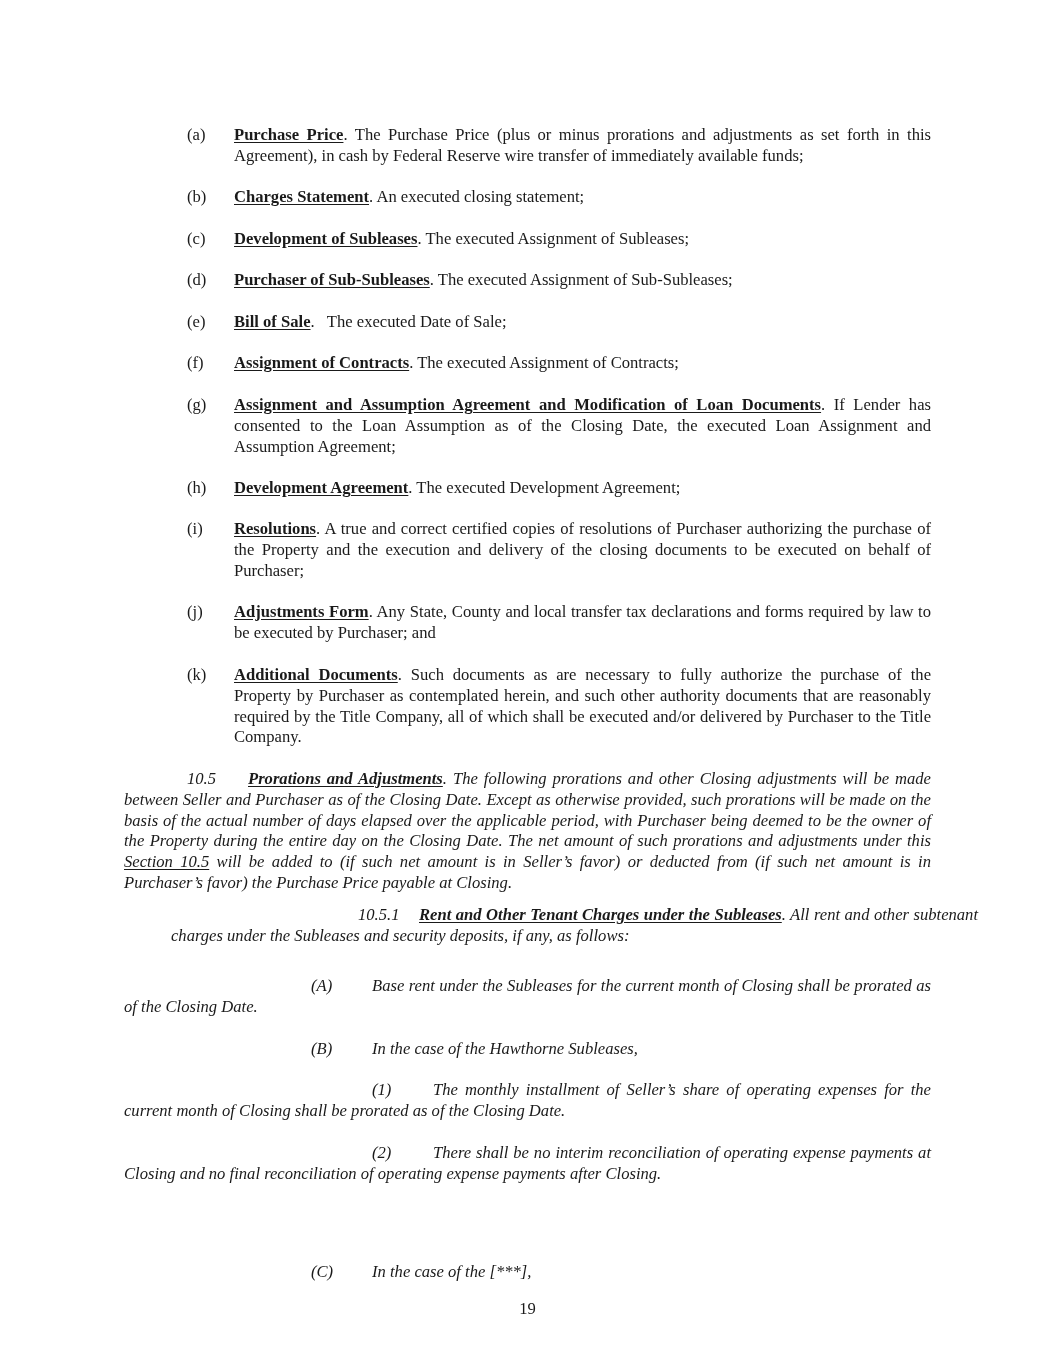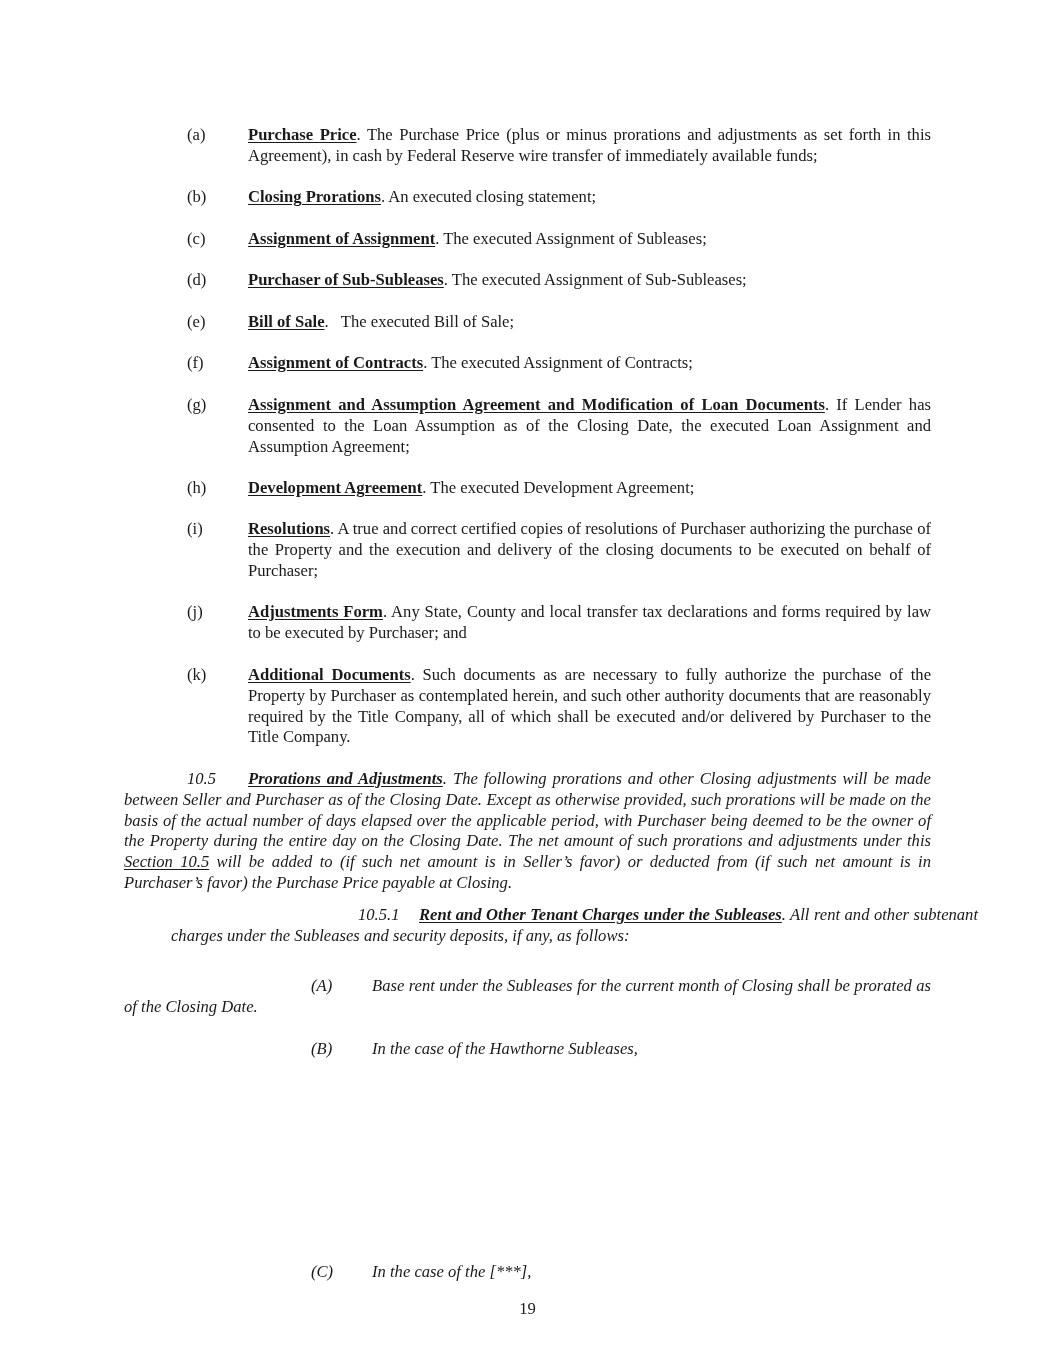--- a/index.html
+++ b/index.html
@@ -4,55 +4,55 @@
   <style>
     html, body { margin: 0; padding: 0; background: #ffffff; }
     body {
       width: 1055px; height: 1365px; position: relative; overflow: hidden;
       font-family: "Liberation Serif", "DejaVu Serif", serif;
       color: #1a1a1a; font-size: 16.6px; line-height: 20.8px;
     }
     .page { position: absolute; left: 0; top: 0; width: 1055px; height: 1365px; }
     .item { position: absolute; left: 187px; width: 744px; }
     .item .lbl { position: absolute; left: 0; top: 0; }
-    .item .body { margin-left: 61px; text-align: justify; }
+    .item .body { margin-left: 47px; text-align: justify; }
     .u { text-decoration: underline; text-underline-offset: 2px; }
     .b { font-weight: bold; }
     .para { position: absolute; left: 124px; width: 807px; text-align: justify; font-style: italic; }
     .inline-num { display: inline-block; }
     .pgnum { position: absolute; left: 0; width: 1055px; top: 1299px; text-align: center; }
   </style>
 </head>
 <body>
 
 <div class="page">
 
   <div class="item" style="top:125px;">
     <span class="lbl">(a)</span>
     <div class="body"><span class="b u">Purchase Price</span><span>.  The Purchase Price (plus or minus prorations and adjustments as set forth in this Agreement), in cash by Federal Reserve wire transfer of immediately available funds;</span></div>
   </div>
 
   <div class="item" style="top:187px;">
     <span class="lbl">(b)</span>
-    <div class="body"><span class="b u">Closing Prorations</span><span>.  An executed closing statement;</span></div>
+    <div class="body"><span class="b u">Charges Statement</span><span>.  An executed closing statement;</span></div>
   </div>
 
   <div class="item" style="top:229px;">
     <span class="lbl">(c)</span>
-    <div class="body"><span class="b u">Assignment of Assignment</span><span>.  The executed Assignment of Subleases;</span></div>
+    <div class="body"><span class="b u">Development of Subleases</span><span>.  The executed Assignment of Subleases;</span></div>
   </div>
 
   <div class="item" style="top:270px;">
     <span class="lbl">(d)</span>
     <div class="body"><span class="b u">Purchaser of Sub-Subleases</span><span>. The executed Assignment of Sub-Subleases;</span></div>
   </div>
 
   <div class="item" style="top:312px;">
     <span class="lbl">(e)</span>
-    <div class="body" style="white-space:pre;"><span class="b u">Bill of Sale</span><span>.   The executed Bill of Sale;</span></div>
+    <div class="body" style="white-space:pre;"><span class="b u">Bill of Sale</span><span>.   The executed Date of Sale;</span></div>
   </div>
 
   <div class="item" style="top:353px;">
     <span class="lbl">(f)</span>
     <div class="body"><span class="b u">Assignment of Contracts</span><span>. The executed Assignment of Contracts;</span></div>
   </div>
 
   <div class="item" style="top:395px;">
     <span class="lbl">(g)</span>
     <div class="body"><span class="b u">Assignment and Assumption Agreement and Modification of Loan Documents</span><span>. If Lender has consented to the Loan Assumption as of the Closing Date, the executed Loan Assignment and Assumption Agreement;</span></div>
@@ -87,20 +87,26 @@
   </div>
 
   <div class="para" style="top:1039px;">
     <span style="display:inline-block; width:187px;"></span><span class="inline-num" style="width:61px;">(B)</span><span>In the case of the Hawthorne Subleases,</span>
   </div>
 
   <div class="para" style="top:976px;">
     <span style="display:inline-block; width:187px;"></span><span class="inline-num" style="width:61px;">(A)</span><span>Base rent under the Subleases for the current month of Closing shall be prorated as of the Closing Date.</span>
   </div>
 
+  <div class="para" style="top:1080px;">
+    <span style="display:inline-block; width:248px;"></span><span class="inline-num" style="width:61px;">(1)</span><span>The monthly installment of Seller’s share of operating expenses for the current month of Closing shall be prorated as of the Closing Date.</span>
+  </div>
 
+  <div class="para" style="top:1143px;">
+    <span style="display:inline-block; width:248px;"></span><span class="inline-num" style="width:61px;">(2)</span><span>There shall be no interim reconciliation of operating expense payments at Closing and no final reconciliation of operating expense payments after Closing.</span>
+  </div>
 
   <div class="para" style="top:1262px;">
     <span style="display:inline-block; width:187px;"></span><span class="inline-num" style="width:61px;">(C)</span><span>In the case of the [***],</span>
   </div>
 
   <div class="pgnum">19</div>
 </div>
 
 </body></html>

